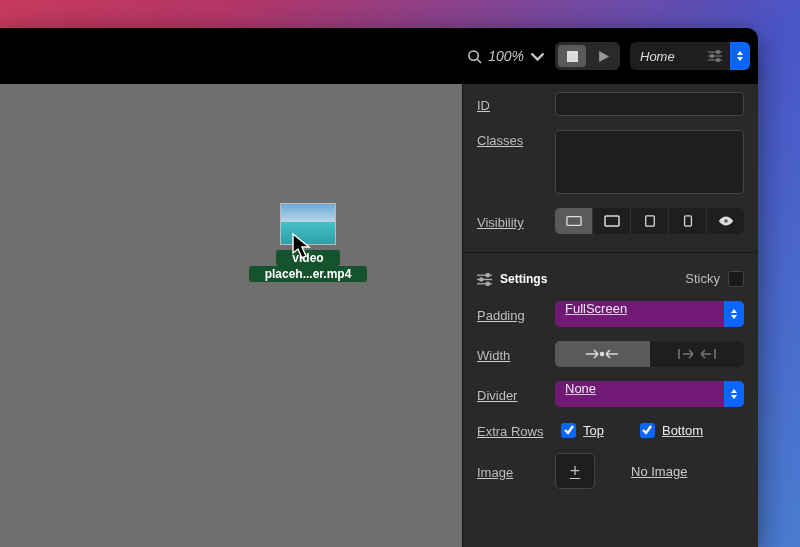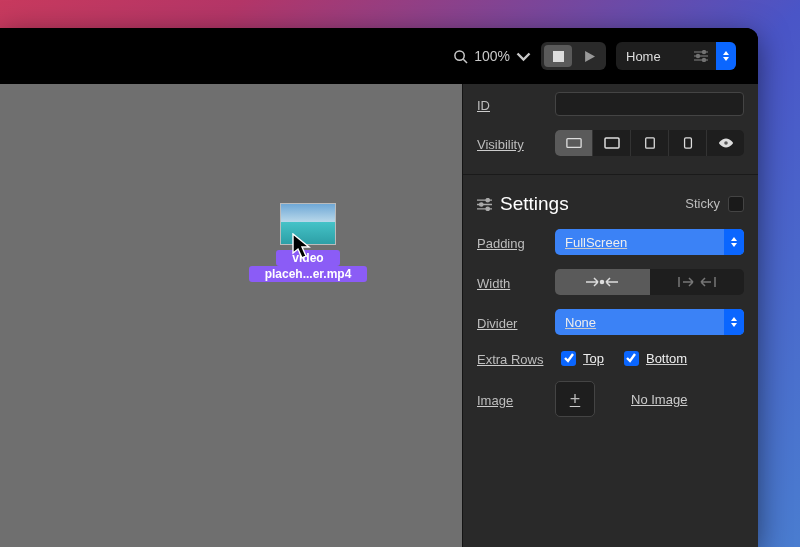--- a/index.html
+++ b/index.html
@@ -7,21 +7,21 @@
   body { background: linear-gradient(135deg, #c83a5e 0%, #b43668 18%, #4a55c7 60%, #4a7dd0 100%); }
 
   .window {
     position: absolute; left: 0; top: 28px; right: 42px; bottom: 0;
     background: #000; border-top-right-radius: 12px; overflow: hidden;
     box-shadow: 0 8px 30px rgba(0,0,0,0.5);
   }
 
   .toolbar {
     height: 56px; background: #000; display: flex; align-items: center;
-    justify-content: flex-end; padding: 0 22px; gap: 10px;
+    justify-content: flex-end; padding: 0 8px; gap: 10px; font-style: italic;
   }
   .tb-search { display: flex; align-items: center; gap: 6px; color: #c8c8c8; font-size: 14px; }
   .tb-search svg { width: 15px; height: 15px; }
   .seg { display: flex; background: #2a2a2a; border-radius: 6px; padding: 3px; gap: 3px; }
   .seg-btn { width: 28px; height: 22px; border-radius: 4px; display: flex; align-items: center; justify-content: center; }
   .seg-btn.active { background: #5a5a5a; }
   .seg-btn svg { width: 11px; height: 11px; fill: #ddd; }
 
   .page-sel {
     display: flex; align-items: center; background: #1e1e1e; border-radius: 6px;
@@ -46,21 +46,21 @@
     position: absolute; left: 253px; top: 119px; width: 110px;
     display: flex; flex-direction: column; align-items: center;
   }
   .thumb {
     width: 56px; height: 42px; background: #333; border: 1px solid #bbb;
     display: flex; flex-direction: column; overflow: hidden;
   }
   .thumb .sky { height: 45%; background: linear-gradient(180deg,#6fa8d6 0%, #b9d8ea 100%); }
   .thumb .sea { flex:1; background: linear-gradient(180deg,#45c3c8 0%, #2d9fa6 100%); }
   .fname { margin-top: 6px; font-size: 12px; font-weight: 600; color: #fff; text-align: center; line-height: 1.3; }
-  .fname span { background: #8b5cf6; padding: 1px 16px; border-radius: 3px; box-decoration-break: clone; -webkit-box-decoration-break: clone; }
+  .fname span { background: #14532d; padding: 1px 16px; border-radius: 3px; box-decoration-break: clone; -webkit-box-decoration-break: clone; }
   .cursor { position: absolute; left: 39px; top: 30px; width: 20px; height: 28px; }
 
   .sidebar {
     width: 296px; background: #292929; border-left: 1px solid #141414;
     display: flex; flex-direction: column; color: #ccc; font-size: 13px;
   }
   .panel-head {
     height: 42px; background: #333; display: flex; align-items: center;
     padding: 0 14px; justify-content: space-between;
   }
@@ -81,26 +81,26 @@
   .vis-seg .v { flex:1; display:flex; align-items:center; justify-content:center; border-right:1px solid #333; }
   .vis-seg .v:last-child { border-right:none; }
   .vis-seg .v.active { background:#5a5a5a; }
   .vis-seg svg { width:16px; height:12px; stroke:#ddd; fill:none; stroke-width:1.5; }
   .vis-seg .eye svg { fill:#ddd; stroke:none; }
 
   .divider { height:1px; background:#1a1a1a; margin: 4px -14px; }
 
   .settings-head { display:flex; align-items:center; justify-content:space-between; }
   .settings-head .left { display:flex; align-items:center; gap:8px; }
-  .settings-head .title { color:#fff; font-weight:400; font-size:19px; }
+  .settings-head .title { color:#fff; font-weight:700; font-size:12px; }
   .sticky { display:flex; gap:8px; color:#bdbdbd; }
   .sticky .box { width:16px; height:16px; background:#1a1a1a; border:1px solid #444; border-radius:3px; }
 
   .select {
-    flex:1; display:flex; align-items:center; background:#3b82f6;
+    flex:1; display:flex; align-items:flex-start; background:#701a75;
     border-radius:5px; height:26px; padding-left:10px; color:#eee;
   }
   .select .val { flex:1; }
   .select .arr {
     width:20px; height:26px; background:#0a66ff; border-radius:0 5px 5px 0;
     display:flex; flex-direction:column; align-items:center; justify-content:center;
   }
   .select .arr::before, .select .arr::after {
     content:""; width:0; height:0; border-left:3px solid transparent; border-right:3px solid transparent;
   }
@@ -108,21 +108,21 @@
   .select .arr::after  { border-top:4px solid #fff; }
 
   .width-seg { flex:1; display:flex; gap:0; }
   .width-seg .w { flex:1; height:26px; display:flex; align-items:center; justify-content:center; background:#1e1e1e; }
   .width-seg .w:first-child { border-radius:5px 0 0 5px; }
   .width-seg .w:last-child  { border-radius:0 5px 5px 0; }
   .width-seg .w.active { background:#5a5a5a; }
   .width-seg svg { stroke:#ddd; stroke-width:1.5; fill:none; }
   .width-seg .dim svg { stroke:#777; }
 
-  .checks { flex:1; display:flex; gap:20px; align-items:center; }
+  .checks { flex:1; display:flex; gap:36px; align-items:center; }
   .chk { display:flex; align-items:center; gap:7px; color:#eee; }
   .chk .cb { width:15px; height:15px; background:#0a66ff; border-radius:3px; display:flex; align-items:center; justify-content:center; }
   .chk .cb svg { width:10px; height:10px; stroke:#fff; stroke-width:2.4; fill:none; }
 
   .img-row .well {
     width:40px; height:36px; background:#1e1e1e; border:1px solid #444;
     border-radius:5px; display:flex; align-items:center; justify-content:center;
     color:#bbb; font-size:18px; font-weight:300;
   }
   .img-row .noimg { color:#ccc; margin-left:24px; }
@@ -192,20 +192,24 @@
         </svg>
       </div>
     </div>
 
     <div class="sidebar">
 
       <div class="panel">
         <div class="row">
           <div class="lbl">ID</div>
           <div class="inp"></div>
+        </div>
+        <div class="row top">
+          <div class="lbl">Classes</div>
+          <div class="txtarea"></div>
         </div>
         <div class="row">
           <div class="lbl">Visibility</div>
           <div class="vis-seg">
             <div class="v active">
                 <svg viewBox="0 0 18 12">
                   <rect x="1" y="1" width="16" height="10" rx="1"></rect>
                 </svg>
               </div>
             <div class="v">

